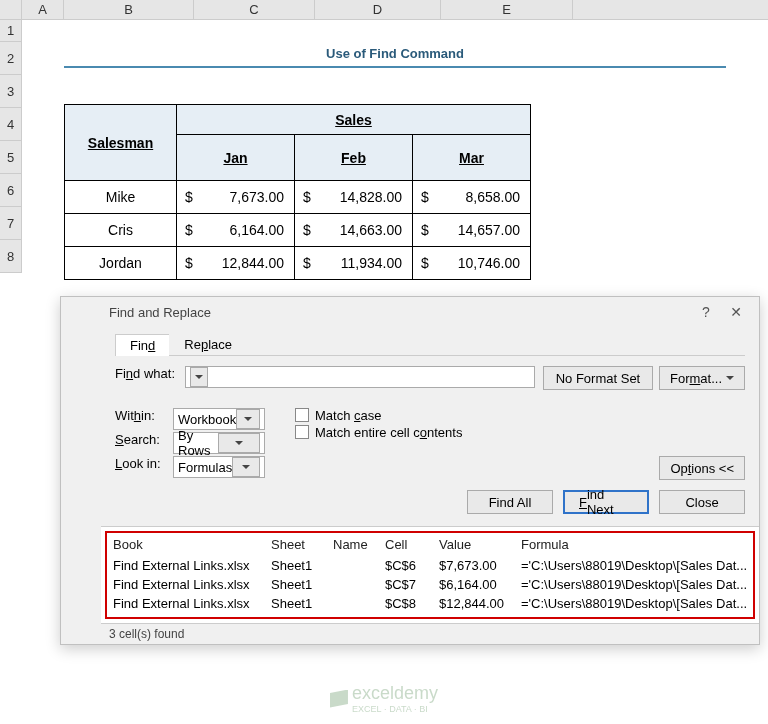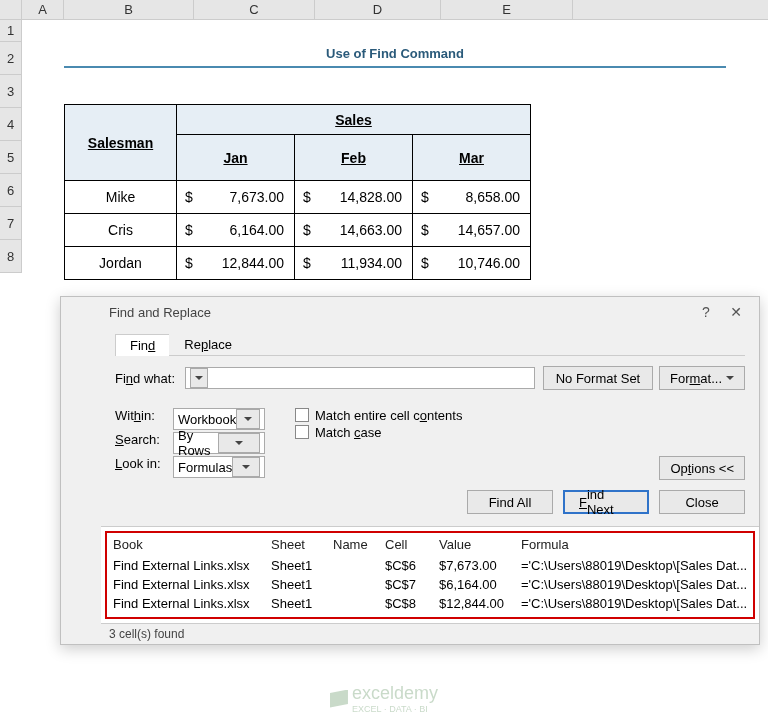--- a/index.html
+++ b/index.html
@@ -28,21 +28,21 @@
 
 
 .dialog { position: absolute; left: 60px; top: 296px; width: 700px; background: #f0f0f0; border: 1px solid #c0c0c0; box-shadow: 0 4px 14px rgba(0,0,0,0.2); font-size: 13px; padding-left: 40px; }
 .dlg-titlebar { height: 30px; display: flex; align-items: center; padding: 0 8px; }
 .dlg-title { flex: 1; color: #444; }
 .dlg-help, .dlg-close { width: 30px; text-align: center; color: #555; cursor: pointer; font-size: 14px; }
 .dlg-body { padding: 6px 14px 12px 14px; }
 .tabs { display: flex; border-bottom: 1px solid #ccc; margin-bottom: 10px; }
 .tab { padding: 3px 14px; border: 1px solid #ccc; border-bottom: none; background: #fff; margin-right: -1px; cursor: pointer; position: relative; top: 1px; }
 .tab.inactive { background: #f0f0f0; border-color: transparent; top: 0; }
-.row { display: flex; align-items: center; margin-bottom: 6px; }
+.row { display: flex; margin-bottom: 6px; }
 .lbl { width: 70px; text-align: left; }
 .findbox { flex: 1; height: 22px; border: 1px solid #aaa; background: #fff; display: flex; align-items: center; padding: 0 4px; margin-right: 8px; }
 .findbox input { border: none; flex: 1; outline: none; font-size: 13px; }
 .dd-btn { width: 18px; height: 20px; border: 1px solid #aaa; background: #e9e9e9; display: flex; align-items: center; justify-content: center; cursor: pointer; }
 .dd-btn::after { content: ""; border: 4px solid transparent; border-top-color: #444; margin-top: 3px; }
 .btn { height: 24px; padding: 0 10px; border: 1px solid #aaa; background: #e9e9e9; cursor: pointer; font-size: 13px; display: inline-flex; align-items: center; }
 .btn.primary { border: 2px solid #2f73c9; font-weight: 400; padding: 0 14px; }
 .nfset { width: 110px; justify-content: center; }
 .fmt { margin-left: 6px; }
 .opts-row { display: flex; margin: 18px 0 4px 0; }
@@ -173,25 +173,25 @@
           <span class="lbl2"><span class="underline-accesskey">L</span>ook in:</span>
           <div class="sel">
               <span>Formulas</span>
               <span class="dd-btn"></span>
             </div>
         </div>
       </div>
       <div>
         <div class="opt">
             <span class="cb"></span>
+            <span>Match <span class="underline-accesskey">c</span>ase</span>
+          </div>
+        <div class="opt">
+            <span class="cb"></span>
             <span>Match entire cell c<span class="underline-accesskey">o</span>ntents</span>
-          </div>
-        <div class="opt">
-            <span class="cb"></span>
-            <span>Match <span class="underline-accesskey">c</span>ase</span>
           </div>
       </div>
       <span class="btn opt-right-btn">Op<span class="underline-accesskey">t</span>ions &lt;&lt;</span>
     </div>
 
     <div class="btn-row">
       <span class="btn">Find All</span>
       <span class="btn primary"><span class="underline-accesskey">F</span>ind Next</span>
       <span class="btn">Close</span>
     </div>

